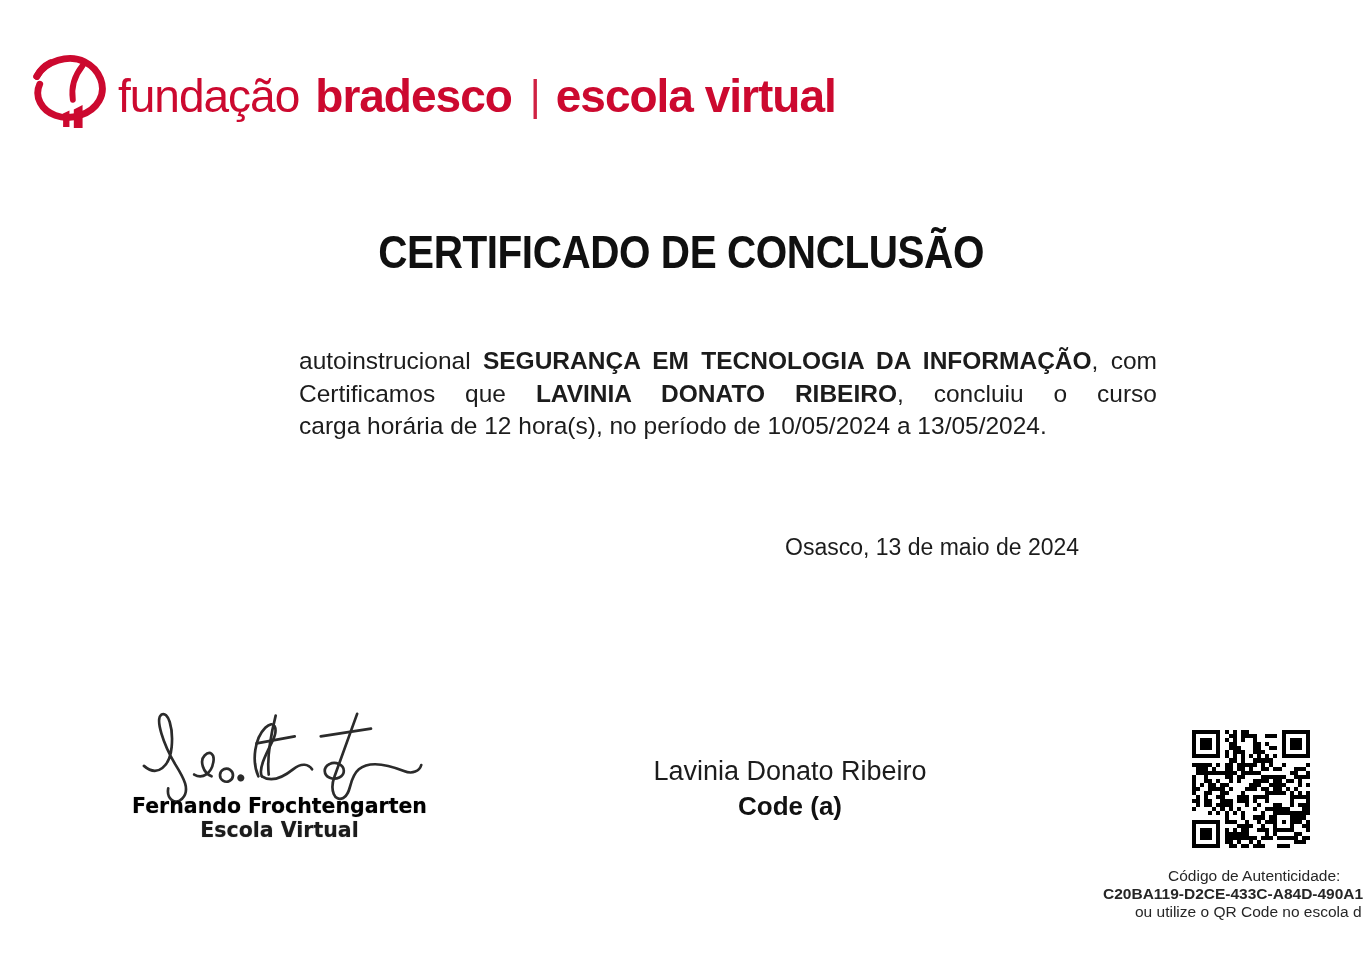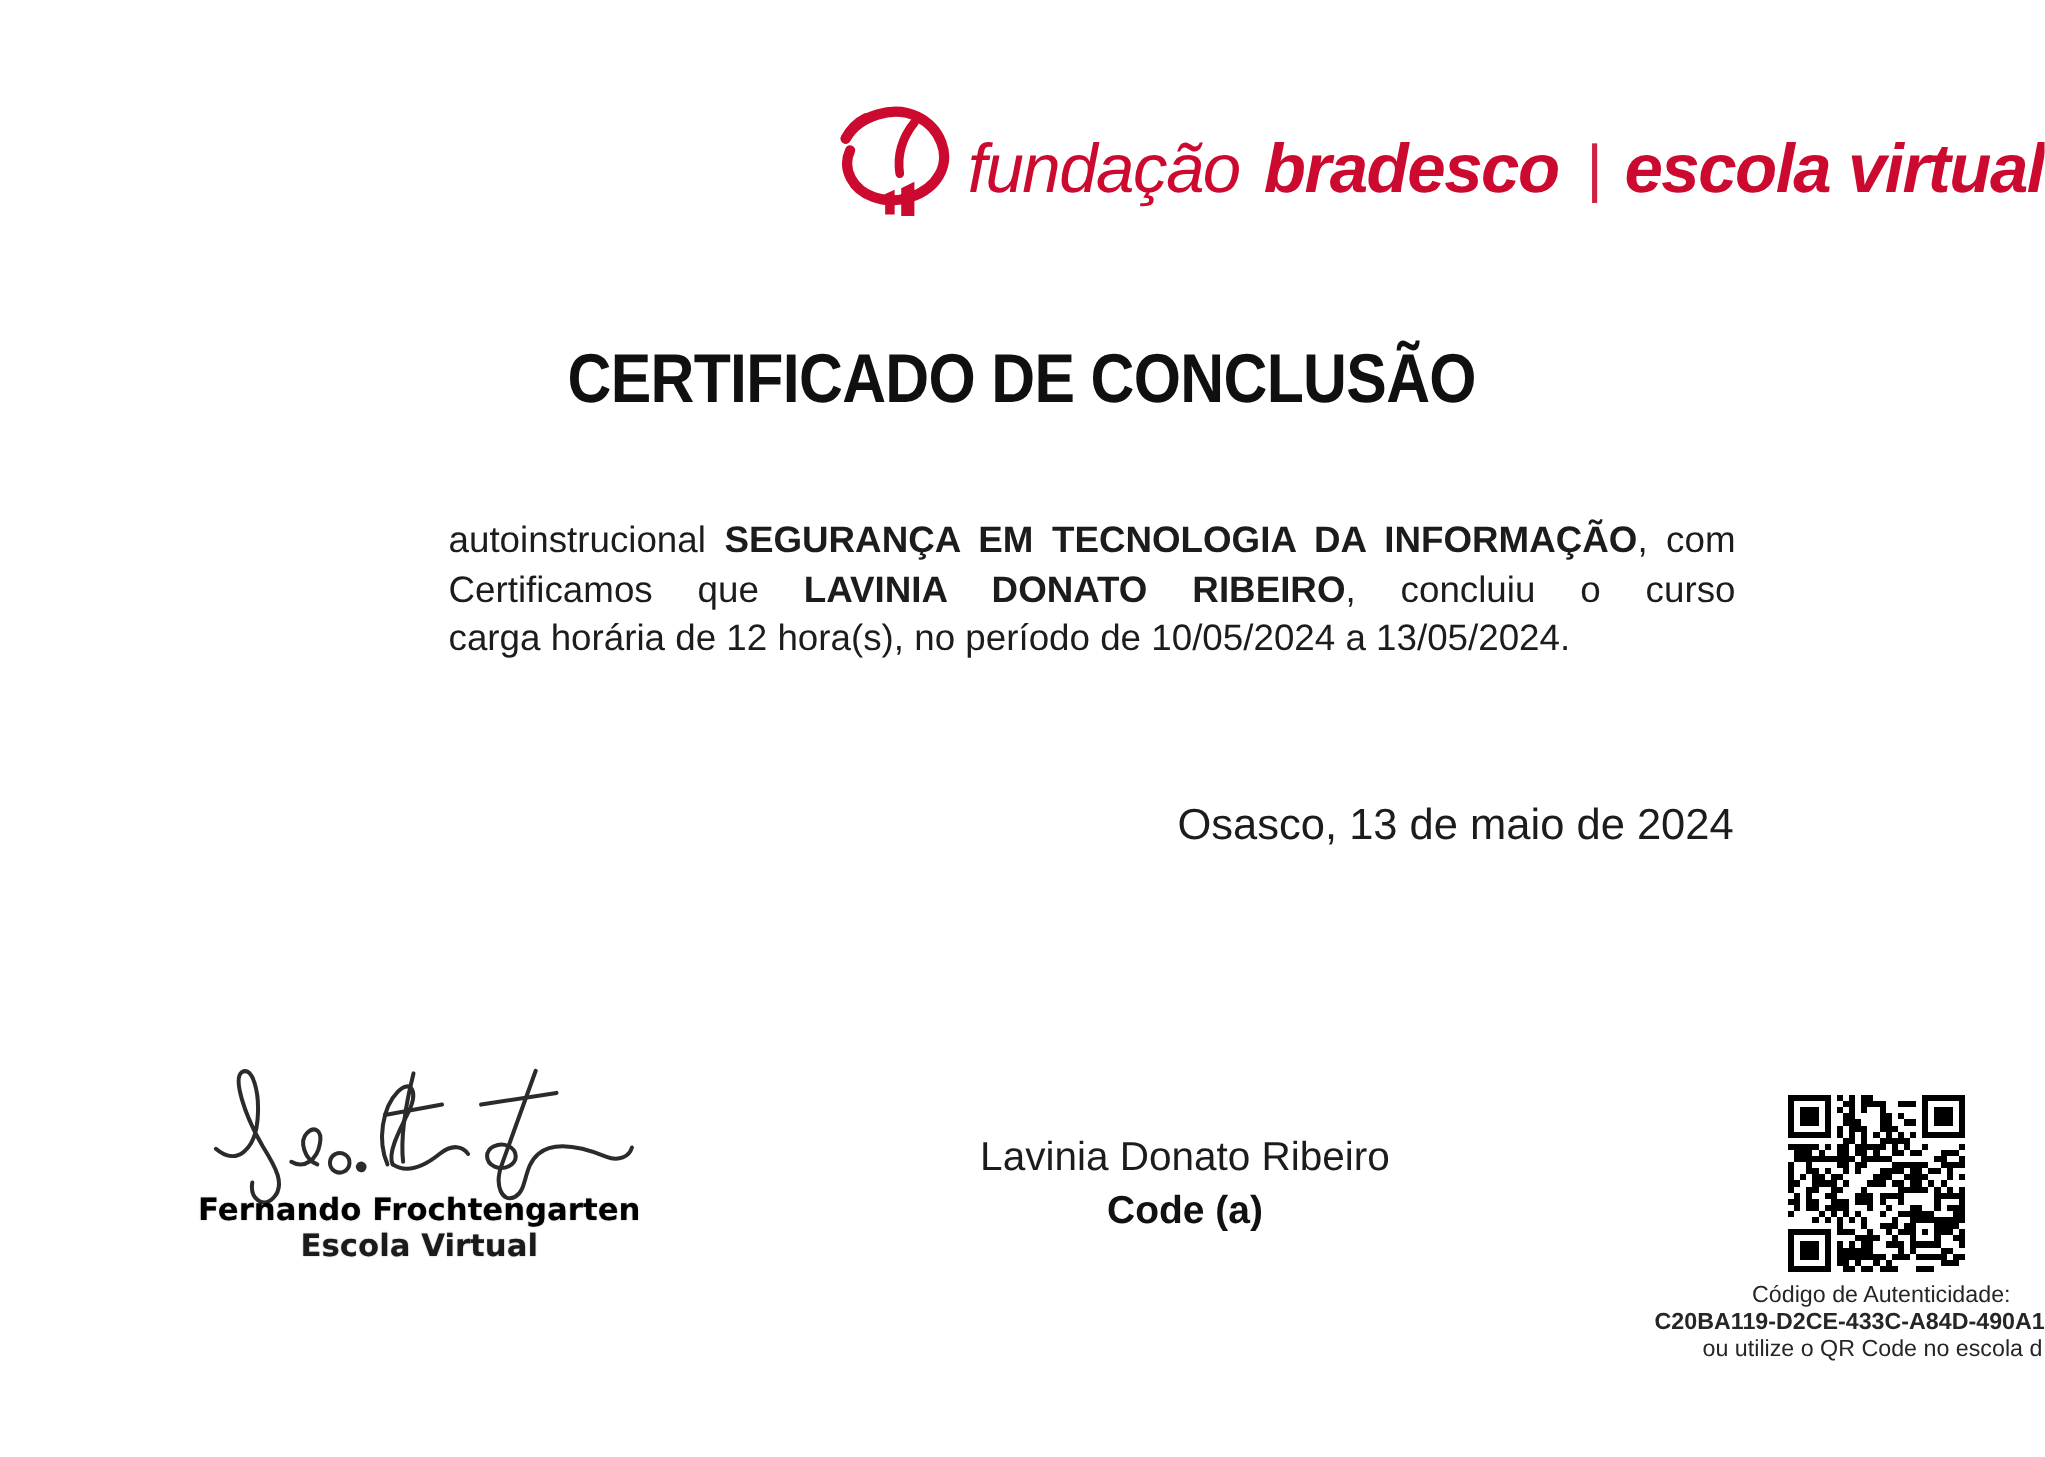--- a/index.html
+++ b/index.html
@@ -6,22 +6,22 @@
   body{
     width:1363px;height:971px;position:relative;overflow:hidden;
     background:#ffffff;
     font-family:"Liberation Sans","DejaVu Sans",sans-serif;
     color:#1e1e1e;
   }
   .abs{position:absolute;}
 
   
   .logo-row{
-    left:0;right:0;top:70px;height:80px;
-    display:flex;justify-content:flex-end;align-items:flex-start;font-style:italic;
+    left:0;right:0;top:54px;height:80px;
+    display:flex;justify-content:flex-start;align-items:flex-start;
   }
   .logo-inner{display:flex;align-items:flex-start;margin-left:26px;}
   .logo-icon{width:82px;height:74px;flex:0 0 auto;}
   .wordmark{display:flex;align-items:flex-start;padding-top:19px;line-height:1;white-space:nowrap;}
   .wm{font-size:46px;letter-spacing:-1px;}
   .wm-light{font-weight:400;margin-left:10px;}
   .wm-bold{font-weight:700;margin-left:16px;}
   .wm-pipe{font-weight:300;font-size:42px;margin:0 16px 0 18px;transform:translateY(2px);opacity:.9;}
 
   
@@ -39,21 +39,21 @@
   
   .cert-body{
     left:299px;top:345px;width:858px;
     font-size:24.5px;line-height:32.6px;color:#1c1c1c;
   }
   .jline{text-align:justify;text-align-last:justify;}
   .lline{text-align:left;}
   .cert-body b{font-weight:700;}
 
   
-  .cert-date{left:785px;top:534px;font-size:29px;color:#1c1c1c;white-space:nowrap;}
+  .cert-date{left:785px;top:534px;font-size:23px;color:#1c1c1c;white-space:nowrap;}
 
   
   .sig-block{left:112px;top:700px;width:335px;text-align:center;filter:blur(0.35px);}
   .sig-svg{width:330px;height:104px;display:block;margin:0 auto;overflow:visible;}
   .sig-name{
     font-family:"DejaVu Sans","Liberation Sans",sans-serif;
     font-size:20.5px;font-weight:700;color:#000000;line-height:1.06;
     margin-top:-8px;text-shadow:0 0 1px rgba(30,30,30,.45);
     white-space:nowrap;
   }
@@ -65,21 +65,21 @@
 
   
   .student-block{left:635px;top:757px;width:310px;text-align:center;}
   .student-name{font-size:27px;color:#1c1c1c;line-height:1.1;}
   .student-role{font-size:26px;font-weight:700;color:#111;margin-top:4px;}
 
   
   .qr-box{left:1192px;top:730px;width:118px;height:118px;}
 
   
-  .auth-line{font-size:15.5px;color:#262626;white-space:nowrap;}
+  .auth-line{font-size:15.5px;color:#262626;white-space:nowrap;margin-top:12px;}
   .auth-1{left:1168px;top:855px;}
   .auth-2{left:1103px;top:873px;font-weight:bold;}
   .auth-3{left:1135px;top:891px;}
 </style>
 </head>
 <body>
 
 <div class="abs logo-row">
   <div class="logo-inner">
     <svg class="logo-icon" viewBox="0 0 84 76">

